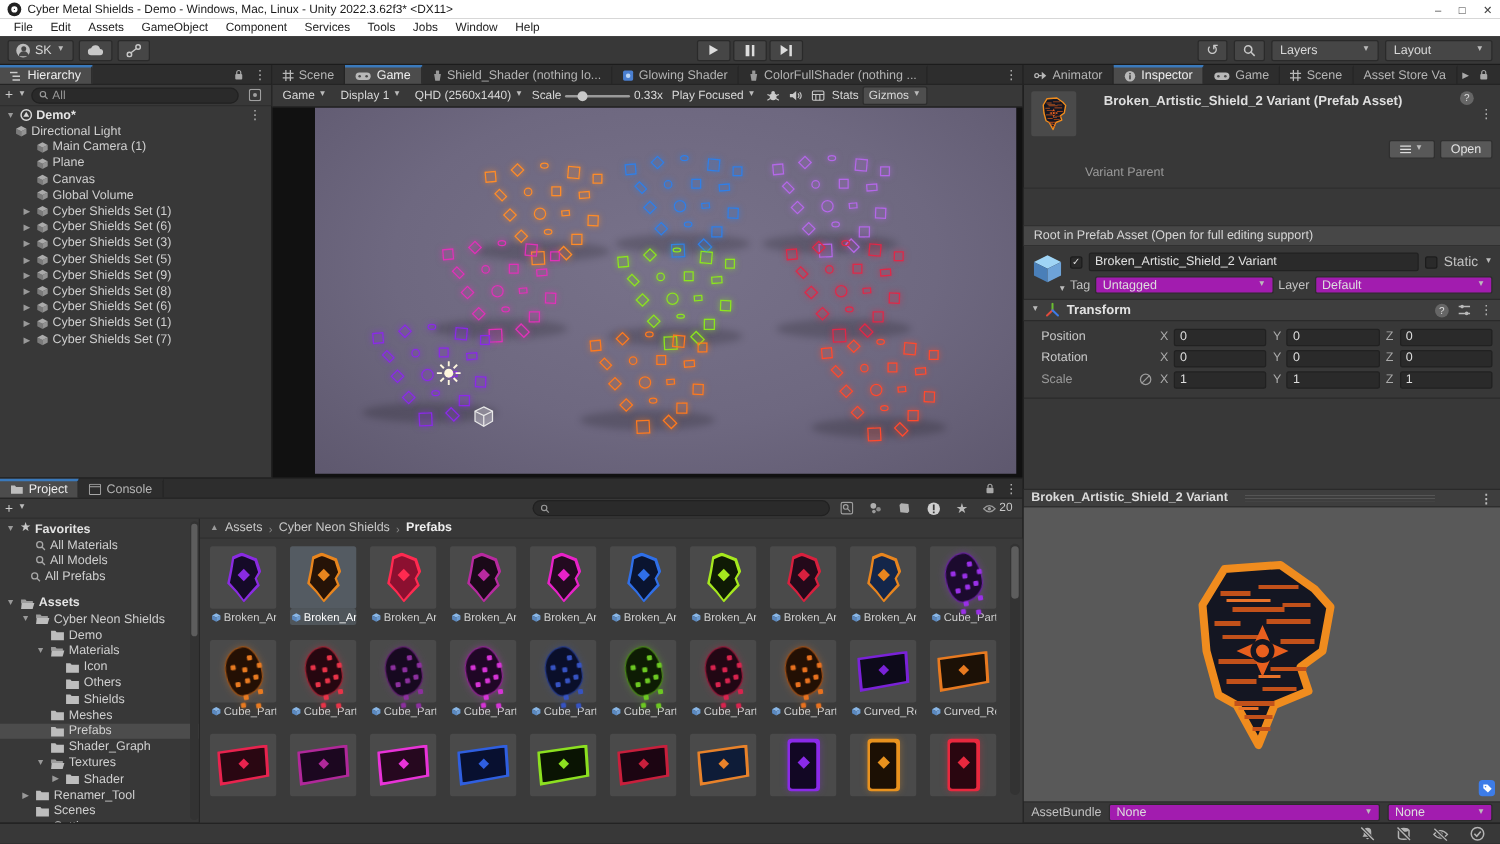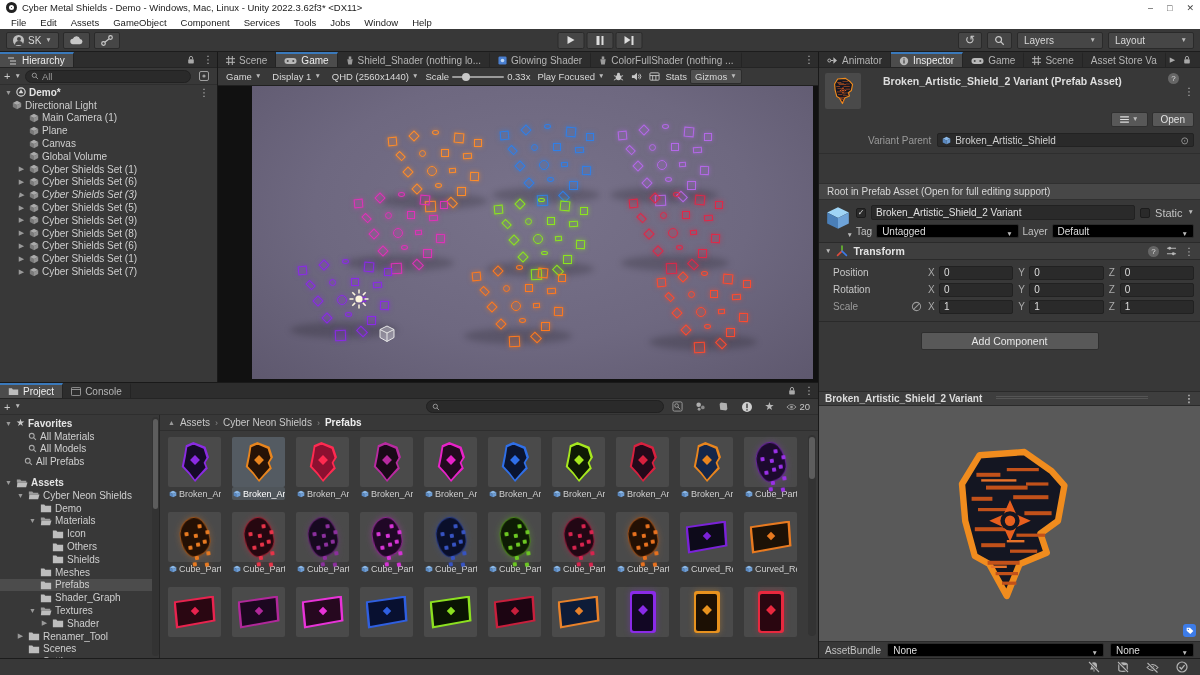--- a/index.html
+++ b/index.html
@@ -108,21 +108,21 @@
   .objfield .pick{margin-left:auto;color:#9a9a9a;font-size:10px}
   .insp-gap{height:30px;background:#383838;border-top:1px solid #2e2e2e}
   .info-strip{height:17px;background:#474747;border-top:1px solid #303030;border-bottom:1px solid #303030;display:flex;align-items:center;padding:0 8px;font-size:10px;color:#d6d6d6}
   .go-block{padding:5px 6px 4px 6px;display:flex;gap:5px;border-bottom:1px solid #2a2a2a}
   .go-right{flex:1;min-width:0}
   .go-row1{display:flex;align-items:center;gap:5px}
   .namefield{flex:1;height:15px;background:#2a2a2a;border:1px solid #212121;border-radius:2px;display:flex;align-items:center;padding:0 4px;font-size:10px;color:#e0e0e0}
   .chk{width:10px;height:10px;background:#2a2a2a;border:1px solid #1c1c1c;border-radius:2px;display:flex;align-items:center;justify-content:center;color:#ddd;font-size:8px;flex:none}
   .go-row2{display:flex;align-items:center;gap:4px;margin-top:4px;font-size:10px}
   .glabel{color:#c2c2c2}
-  .dd{background:#000000;border:1px solid #2c2c2c;border-radius:2px;height:14px;display:flex;align-items:flex-end;gap:4px;padding:0 5px;font-size:10px;color:#dedede}
+  .dd{background:#a21caf;border:1px solid #2c2c2c;border-radius:2px;height:14px;display:flex;align-items:center;gap:4px;padding:0 5px;font-size:10px;color:#dedede}
   .dd .caret{margin-left:auto}
   .comp-head{height:17px;background:#3e3e3e;border-bottom:1px solid #2a2a2a;display:flex;align-items:center;gap:5px;padding:0 6px;font-size:10.5px}
   .comp-head .name{font-weight:bold;color:#e2e2e2}
   .comp-head .rt{margin-left:auto;display:flex;align-items:center;gap:7px;color:#b8b8b8;font-size:9px}
   .qm{width:11px;height:11px;border-radius:50%;background:#666;color:#ddd;font-size:8px;display:flex;align-items:center;justify-content:center}
   .t-rows{padding:4px 6px 6px 6px;border-bottom:1px solid #2a2a2a}
   .t-row{display:flex;align-items:center;height:17px}
   .t-label{width:84px;color:#c8c8c8;font-size:10px;padding-left:8px;flex:none}
   .t-label.dim{color:#9a9a9a}
   .lnk{width:14px;display:flex;justify-content:center;color:#aaa;flex:none}
@@ -389,21 +389,21 @@
                 <span class="arr">▶</span>
                 <span class="icon">
                   <svg width="10" height="10" viewBox="0 0 12 12">
                     <path d="M6 1 L11 3.5 L6 6 L1 3.5 Z" fill="#b0b0b0" opacity=".95"></path>
                     <path d="M1 3.5 L6 6 L6 11 L1 8.5 Z" fill="#b0b0b0" opacity=".55"></path>
                     <path d="M11 3.5 L6 6 L6 11 L11 8.5 Z" fill="#b0b0b0" opacity=".75"></path>
                   </svg>
                 </span>
                 <span class="lbl">Cyber Shields Set (6)</span>
               </div>
-              <div class="trow" style="padding-left: 17px; font-style: italic;">
+              <div class="trow" style="padding-left: 17px;">
                 <span class="arr">▶</span>
                 <span class="icon">
                   <svg width="10" height="10" viewBox="0 0 12 12">
                     <path d="M6 1 L11 3.5 L6 6 L1 3.5 Z" fill="#b0b0b0" opacity=".95"></path>
                     <path d="M1 3.5 L6 6 L6 11 L1 8.5 Z" fill="#b0b0b0" opacity=".55"></path>
                     <path d="M11 3.5 L6 6 L6 11 L11 8.5 Z" fill="#b0b0b0" opacity=".75"></path>
                   </svg>
                 </span>
                 <span class="lbl">Cyber Shields Set (3)</span>
               </div>
@@ -1580,29 +1580,20 @@
                 <path d="M0 1 H10 M0 4 H10 M0 7 H10" stroke="#ddd" stroke-width="1.2"></path>
               </svg>
             <span class="caret">▼</span>
           </div>
           <div class="btn">
               <span>Open</span>
             </div>
         </div>
         <div class="vp-row">
           <span class="vp-label">Variant Parent</span>
-          <div class="objfield">
-            <svg width="9" height="9" viewBox="0 0 12 12">
-                <path d="M6 1 L11 3.5 L6 6 L1 3.5 Z" fill="#8ab8e8"></path>
-                <path d="M1 3.5 L6 6 L6 11 L1 8.5 Z" fill="#5a88c0"></path>
-                <path d="M11 3.5 L6 6 L6 11 L11 8.5 Z" fill="#6f9ed4"></path>
-              </svg>
-            <span>Broken_Artistic_Shield</span>
-            <span class="pick">⊙</span>
-          </div>
         </div>
         <div class="insp-gap"></div>
         <div class="info-strip">Root in Prefab Asset (Open for full editing support)</div>
         <div class="go-block">
           <div style="position:relative;flex:none">
             <svg width="26" height="26" viewBox="0 0 12 12">
                 <path d="M6 1 L11 3.5 L6 6 L1 3.5 Z" fill="#9fd4f5"></path>
                 <path d="M1 3.5 L6 6 L6 11 L1 8.5 Z" fill="#4a7fb8"></path>
                 <path d="M11 3.5 L6 6 L6 11 L11 8.5 Z" fill="#6ea3d8"></path>
               </svg>
@@ -1680,23 +1671,20 @@
                 </svg>
               </span>
               <span class="ax">X</span>
               <div class="t-field">1</div>
               <span class="ax">Y</span>
               <div class="t-field">1</div>
               <span class="ax">Z</span>
               <div class="t-field">1</div>
             </div>
           </div>
-        <div class="addc-wrap">
-          <div class="addc">Add Component</div>
-        </div>
       </div>
 
       <div class="preview">
         <div class="pv-head">
           <span>Broken_Artistic_Shield_2 Variant</span>
           <span class="drag-lines"></span>
           <span class="kebab" style="padding:0">⋮</span>
         </div>
         <div class="pv-canvas">
           <svg width="160" height="176" viewBox="0 0 200 200">

